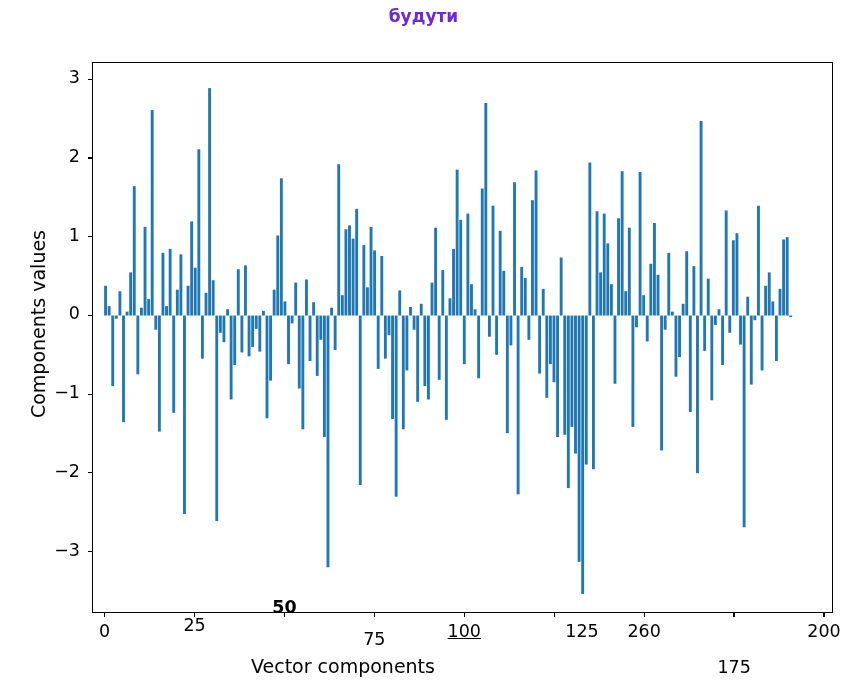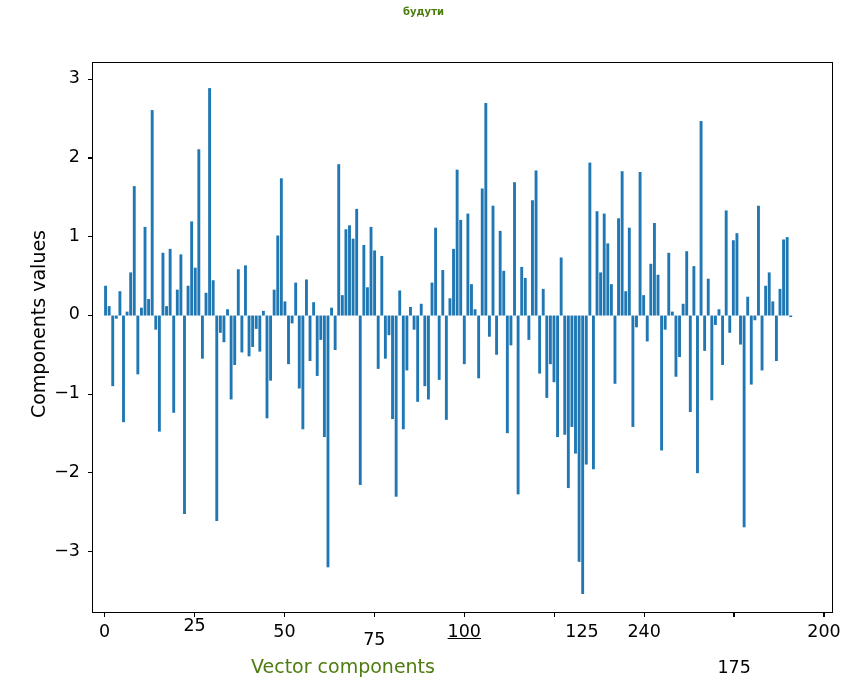--- a/index.html
+++ b/index.html
@@ -23,22 +23,22 @@
     left: 0;
     top: 6px;
     width: 847px;
     text-align: center;
     line-height: 1.18;
   }
   #title-block .tline {
     display: block;
     font-family: "DejaVu Sans", sans-serif;
     font-weight: bold;
-    font-size: 10px;
-    color: #4d7c0f;
+    font-size: 17px;
+    color: #6d28d9;
     letter-spacing: 0px;
   }
   
   #plot-frame {
     position: absolute;
     left: 92px;
     top: 62px;
     width: 741px;
     height: 551px;
     border: 1.15px solid #000000;
@@ -96,21 +96,21 @@
     color: #000000;
   }
   #xlabel {
     position: absolute;
     left: 0;
     top: 655px;
     width: 686px;
     text-align: center;
     font-family: "DejaVu Sans", sans-serif;
     font-size: 19px;
-    color: #4d7c0f;
+    color: #000000;
   }
 </style>
 </head>
 <body>
 
 <div id="figure">
 
   <div id="title-block">
     <span class="tline">будути</span>
   </div>
@@ -327,29 +327,29 @@
       <div class="ytick-label" style="left: 22px; top: 460.889px; width: 58px;">−2</div>
       <div class="ytick-mark" style="left: 88px; top: 551.003px;"></div>
       <div class="ytick-label" style="left: 22px; top: 539.603px; width: 58px;">−3</div>
     </div>
   <div id="x-ticks-layer">
       <div class="xtick-mark" style="left: 103.99px; top: 613px;"></div>
       <div class="xtick-label" style="left: 64.5898px; top: 621px; width: 80px;">0</div>
       <div class="xtick-mark" style="left: 193.917px; top: 613px;"></div>
       <div class="xtick-label" style="left: 154.517px; top: 593px; width: 80px; margin-top: 22px;">25</div>
       <div class="xtick-mark" style="left: 283.844px; top: 613px;"></div>
-      <div class="xtick-label" style="left: 244.444px; top: 621px; width: 80px;">50</div>
+      <div class="xtick-label" style="left: 244.444px; top: 597px; width: 80px; font-weight: bold;">50</div>
       <div class="xtick-mark" style="left: 373.771px; top: 613px;"></div>
       <div class="xtick-label" style="left: 334.371px; top: 621px; width: 80px; margin-top: 8px;">75</div>
       <div class="xtick-mark" style="left: 463.699px; top: 613px;"></div>
       <div class="xtick-label" style="left: 424.299px; top: 621px; width: 80px; text-decoration: underline;">100</div>
       <div class="xtick-mark" style="left: 553.626px; top: 613px;"></div>
       <div class="xtick-label" style="left: 542px; top: 621px; width: 80px;">125</div>
       <div class="xtick-mark" style="left: 643.553px; top: 613px;"></div>
-      <div class="xtick-label" style="left: 604.153px; top: 621px; width: 80px;">240</div>
+      <div class="xtick-label" style="left: 604.153px; top: 621px; width: 80px;">260</div>
       <div class="xtick-mark" style="left: 733.48px; top: 613px;"></div>
       <div class="xtick-label" style="left: 694.08px; top: 657px; width: 80px;">175</div>
       <div class="xtick-mark" style="left: 823.407px; top: 613px;"></div>
       <div class="xtick-label" style="left: 784.007px; top: 621px; width: 80px;">200</div>
     </div>
 
   <div id="ylabel">Components values</div>
   <div id="xlabel">Vector components</div>
 
 </div>

